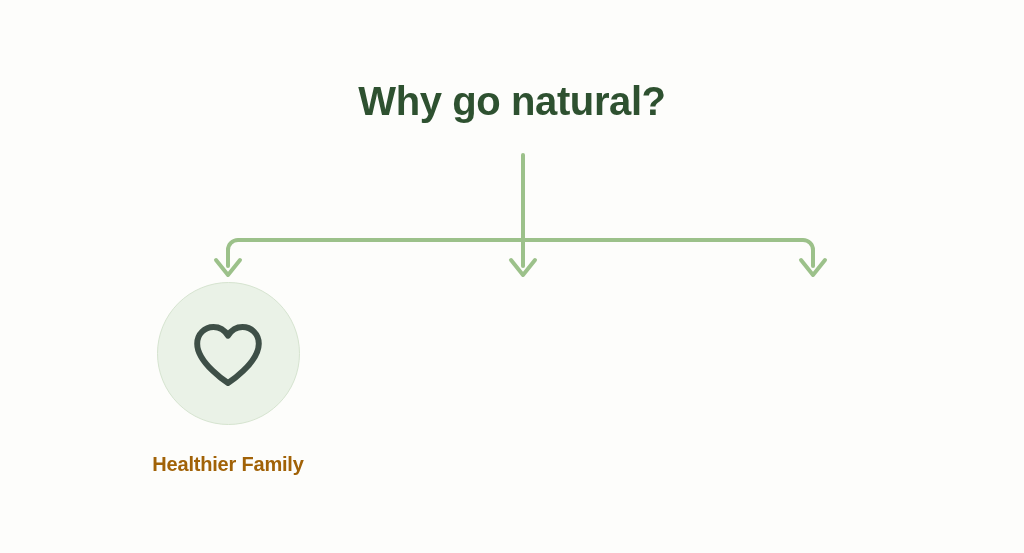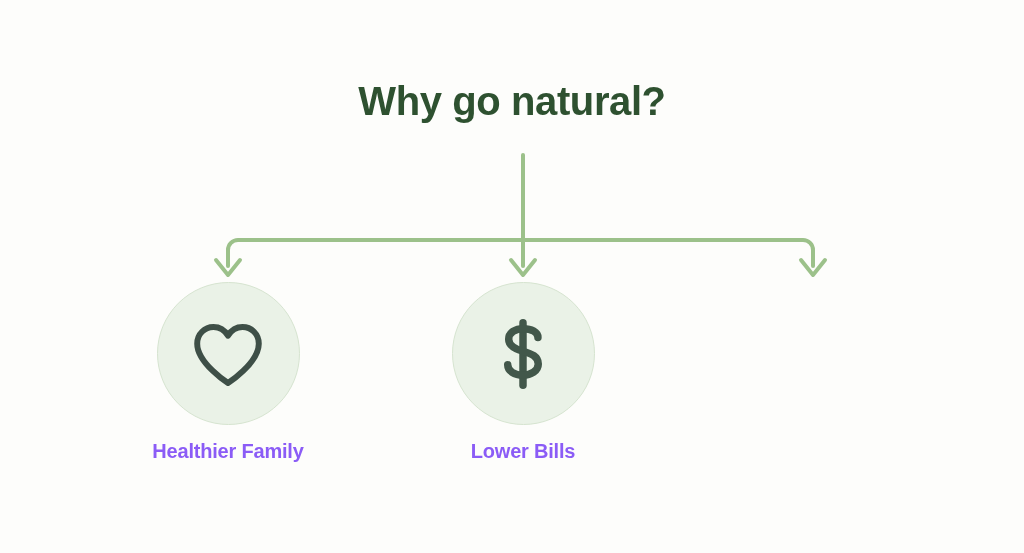--- a/index.html
+++ b/index.html
@@ -65,24 +65,24 @@
     border-radius: 50%;
     background: #eaf2e7;
     border: 1.5px solid #d6e4d0;
     box-sizing: border-box;
     display: flex;
     align-items: center;
     justify-content: center;
   }
 
   .branch-label {
-    margin-top: 15px;
+    margin-top: 28px;
     font-size: 20px;
     font-weight: bold;
-    color: #8b5cf6;
+    color: #a16207;
     letter-spacing: -0.2px;
     white-space: nowrap;
   }
 </style>
 </head>
 <body>
 
 <div id="diagram-root">
 
   <div id="page-title">Why go natural?</div>
@@ -102,26 +102,15 @@
 
   <div class="branch" id="branch-health">
     <div class="icon-circle">
       <svg width="84" height="84" viewBox="0 0 24 24" xmlns="http://www.w3.org/2000/svg">
         <path d="M12 20.3 C12 20.3 3.2 14.6 3.2 9.05 C3.2 6.3 5.3 4.3 7.85 4.3 C9.6 4.3 11.1 5.3 12 6.75 C12.9 5.3 14.4 4.3 16.15 4.3 C18.7 4.3 20.8 6.3 20.8 9.05 C20.8 14.6 12 20.3 12 20.3 Z" fill="none" stroke="#3e4f47" stroke-width="1.7" stroke-linecap="round" stroke-linejoin="round"></path>
       </svg>
     </div>
     <div class="branch-label">Healthier Family</div>
   </div>
 
-  <div class="branch" id="branch-bills">
-    <div class="icon-circle">
-      <svg width="78" height="78" viewBox="0 0 24 24" xmlns="http://www.w3.org/2000/svg">
-        <g fill="none" stroke="#42574a" stroke-width="2.3" stroke-linecap="round" stroke-linejoin="round">
-          <path d="M12 2.4 L12 21.6"></path>
-          <path d="M16.6 6.9 C16.6 5.25 14.55 4.2 12.1 4.2 C9.65 4.2 7.6 5.4 7.6 7.45 C7.6 9.5 9.5 10.45 12 11.15 C14.6 11.9 16.7 12.75 16.7 15.05 C16.7 17.2 14.45 18.5 12 18.5 C9.35 18.5 7.3 17.25 7.3 15.3"></path>
-        </g>
-      </svg>
-    </div>
-    <div class="branch-label">Lower Bills</div>
-  </div>
 
 
 </div>
 
 </body></html>

